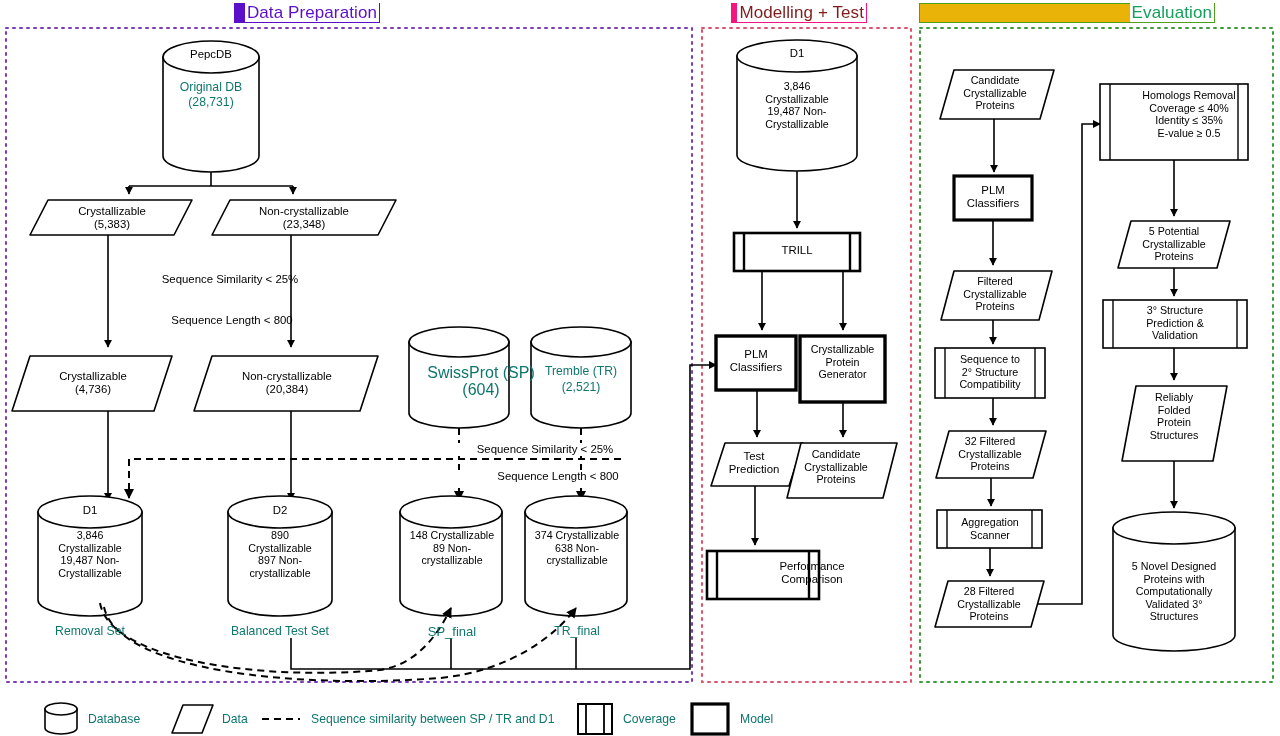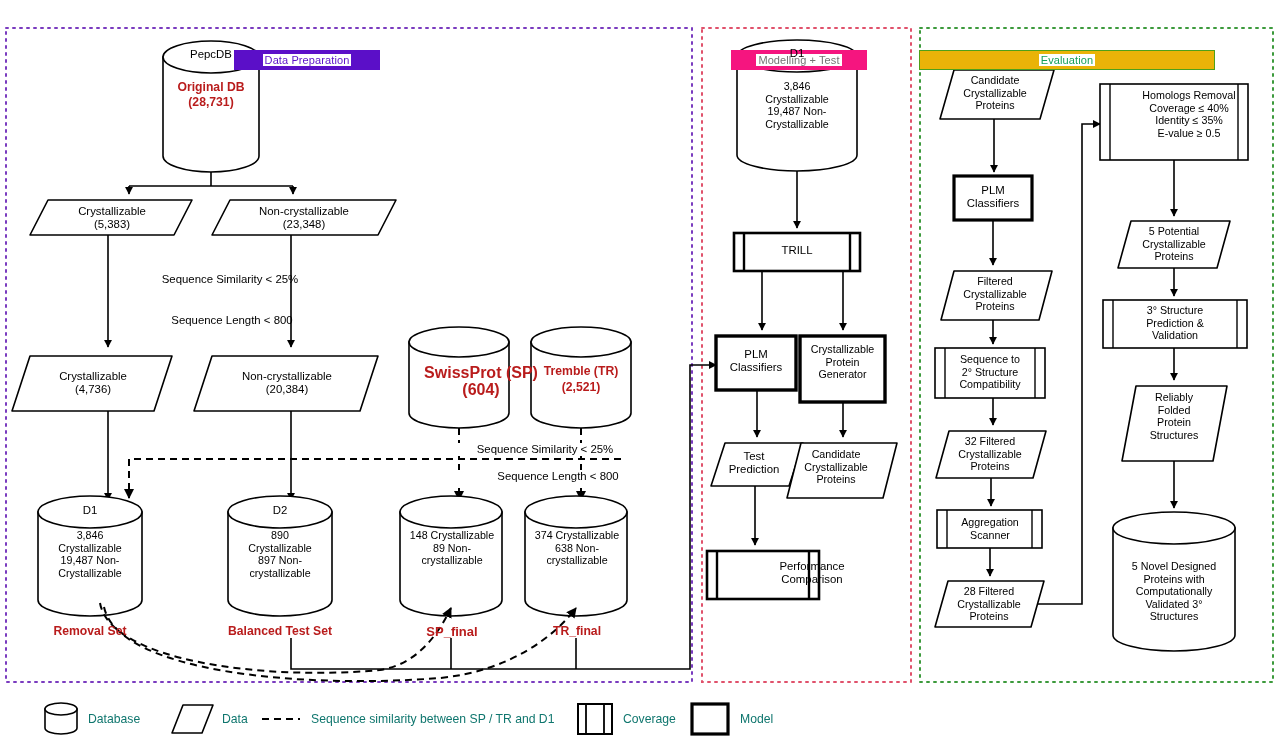--- a/index.html
+++ b/index.html
@@ -19,45 +19,44 @@
   }
   svg.layer {
     position: absolute;
     left: 0;
     top: 0;
     width: 1280px;
     height: 736px;
   }
   .section-title {
     position: absolute;
-    font-size: 11px;
+    font-size: 17px;
     color: #ffffff;
-    text-align: center;
+    text-align: right;
     line-height: 18px;
     height: 18px;
     white-space: nowrap;
     letter-spacing: 0.1px;
-    margin-top: 47px;
   }
   .section-title > span {
     background: #ffffff;
     padding: 0 2px;
   }
   .tlabel {
     position: absolute;
     text-align: center;
     font-size: 11.4px;
     color: #000000;
     line-height: 13.4px;
     white-space: pre-line;
     pointer-events: none;
   }
   .tlabel.red {
-    color: #b91c1c;
-    font-weight: bold;
+    color: #0f766e;
+    font-weight: normal;
   }
   .tlabel.small {
     font-size: 10.7px;
     line-height: 12.6px;
   }
   .legend-text {
     position: absolute;
     font-size: 12.2px;
     color: #0f766e;
     line-height: 14px;
@@ -248,21 +247,21 @@
       <line x1="586" y1="704" x2="586" y2="734" stroke="#000" stroke-width="1.8"></line>
       <line x1="604" y1="704" x2="604" y2="734" stroke="#000" stroke-width="1.8"></line>
     </g>
     <rect x="692" y="704" width="36" height="30" fill="#fff" stroke="#000" stroke-width="3.2"></rect>
   </svg>
 
   <div class="section-title" style="left:234px; top:3px; width:144px; background:#5b0fc8; border:1px solid #5b0fc8;">
     <span style="color:#5b0fc8;">Data Preparation</span>
   </div>
   <div class="section-title" style="left:731px; top:3px; width:134px; background:#f5157f; border:1px solid #f5157f;">
-    <span style="color:#737373;">Modelling + Test</span>
+    <span style="color:#7f1d1d;">Modelling + Test</span>
   </div>
   <div class="section-title" style="left:919px; top:3px; width:294px; background:#eab308; border:1px solid #4fa019;">
     <span style="color:#13a05a;">Evaluation</span>
   </div>
 
   <div class="tlabel" style="left:161px; top:48px; width:100px;">PepcDB</div>
   <div class="tlabel red" style="left:161px; top:81px; width:100px; font-size:12.2px;">Original DB</div>
   <div class="tlabel red" style="left:161px; top:96px; width:100px; font-size:12.2px;">(28,731)</div>
 
   <div class="tlabel" style="left:51px; top:205px; width:122px;">Crystallizable

